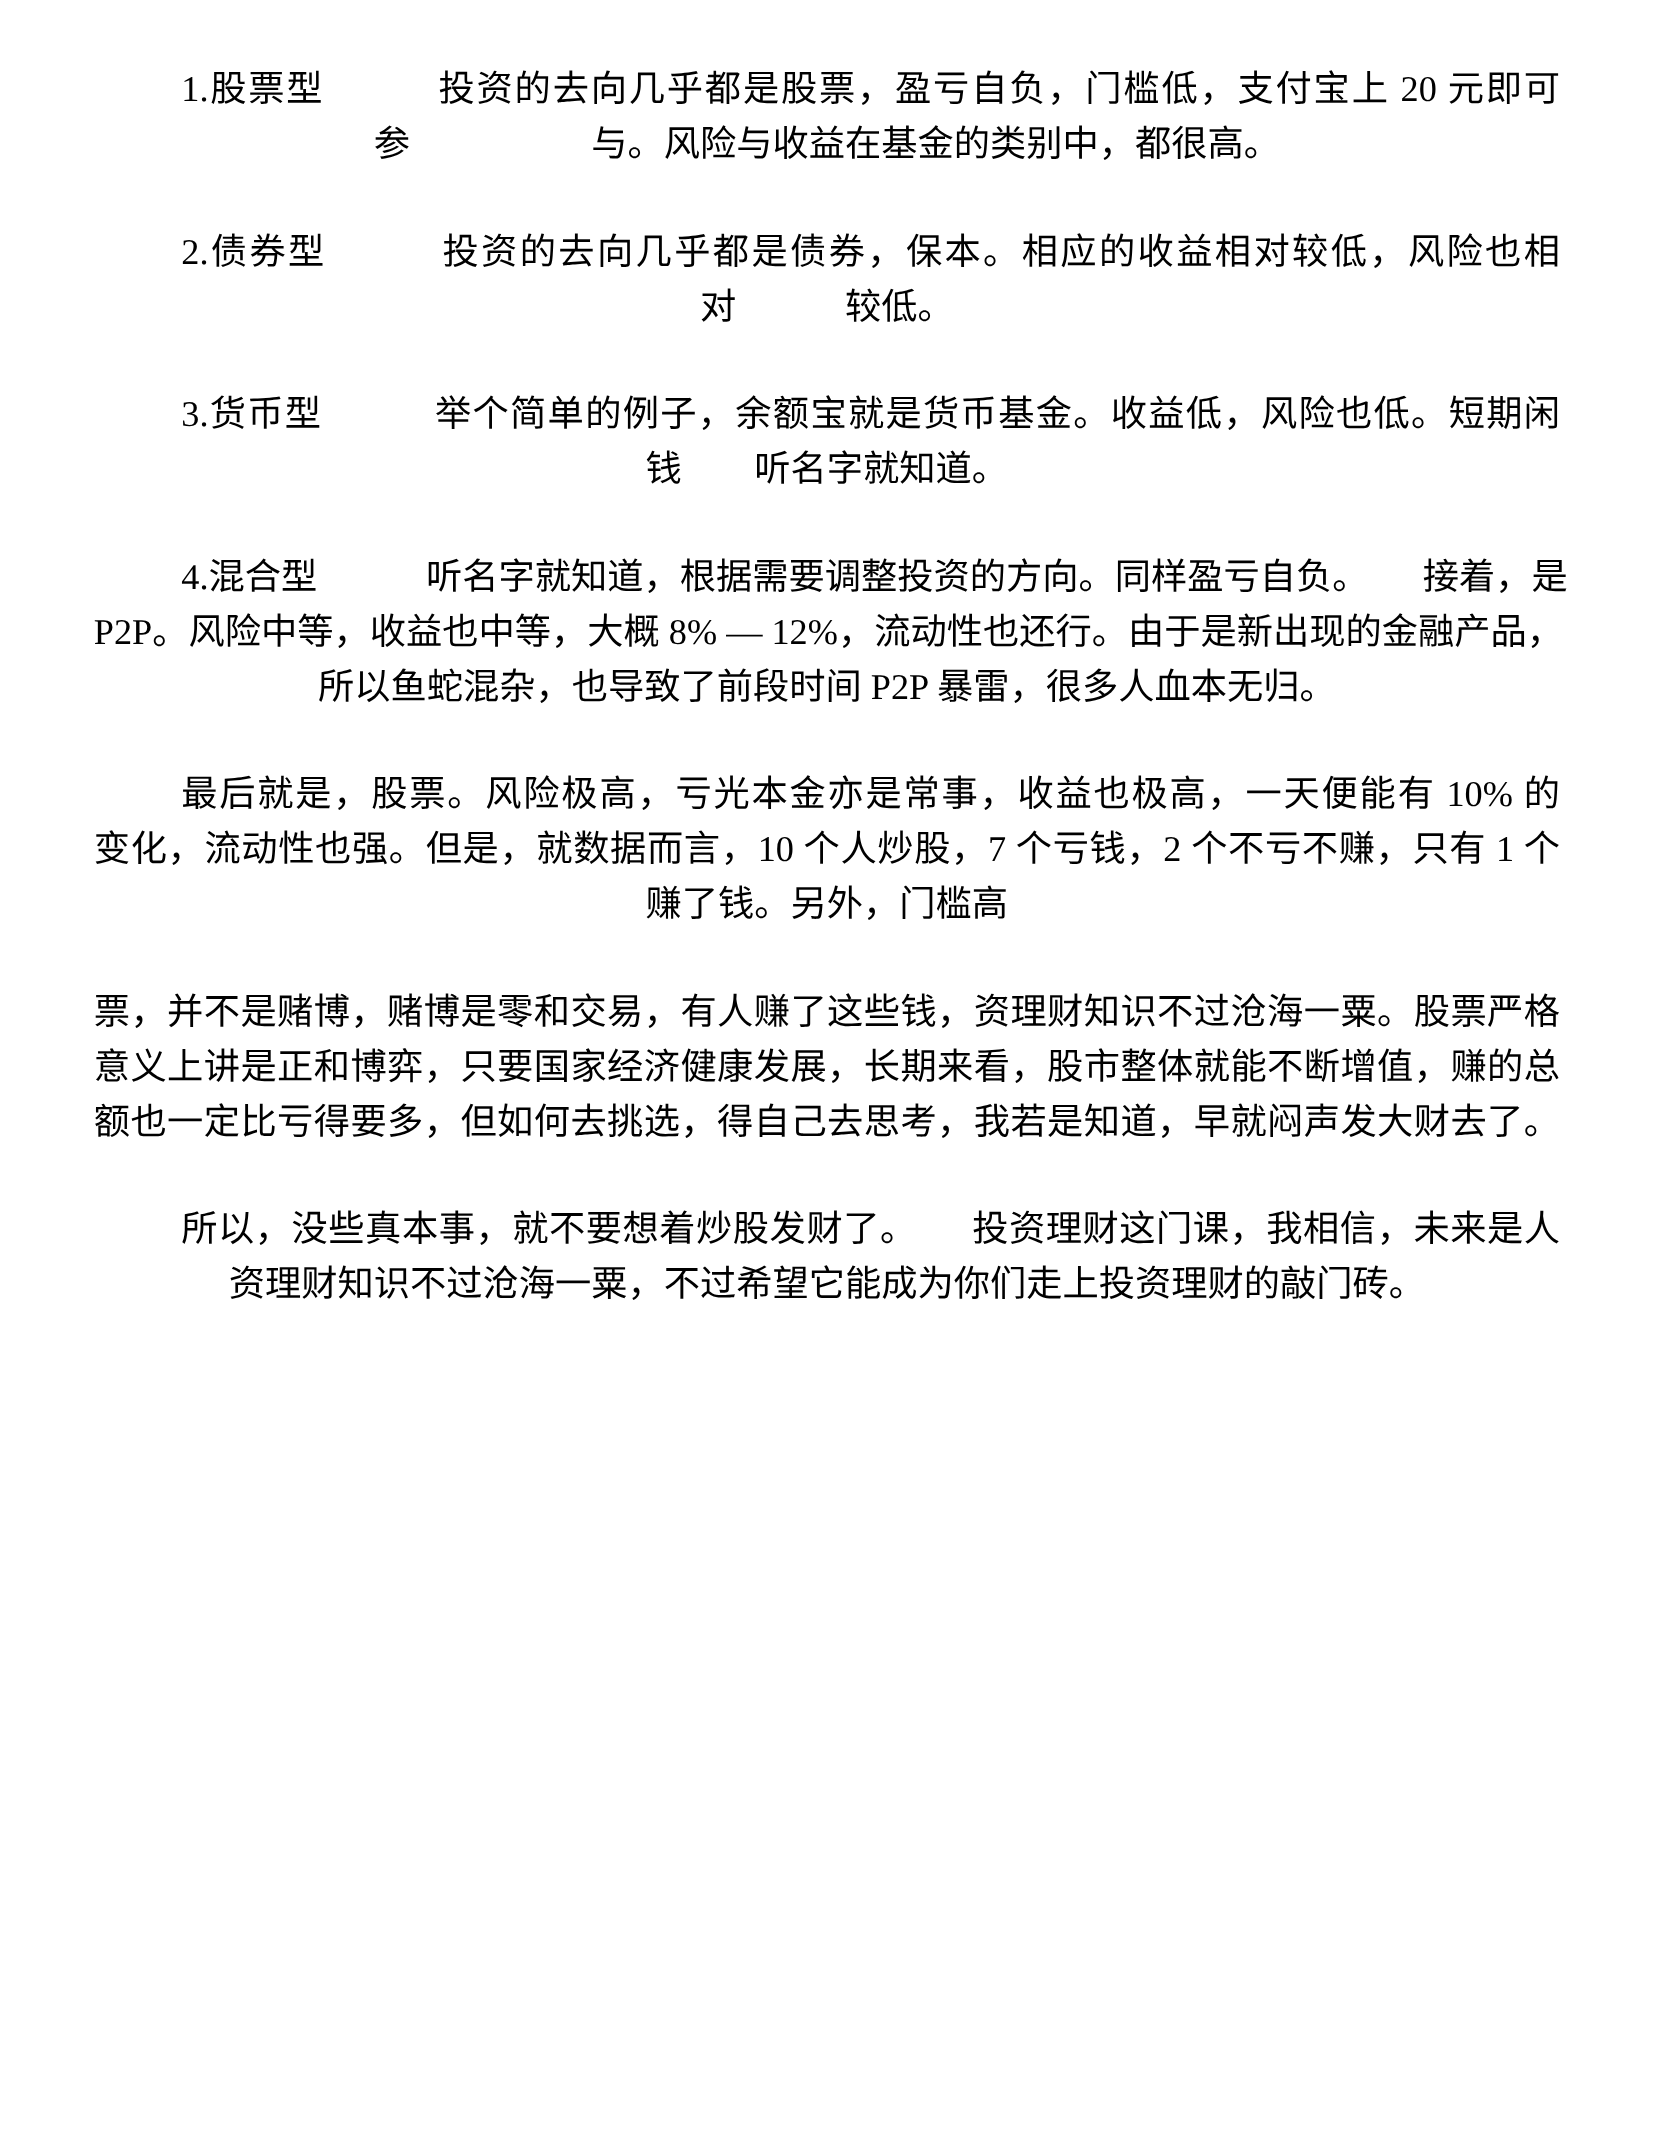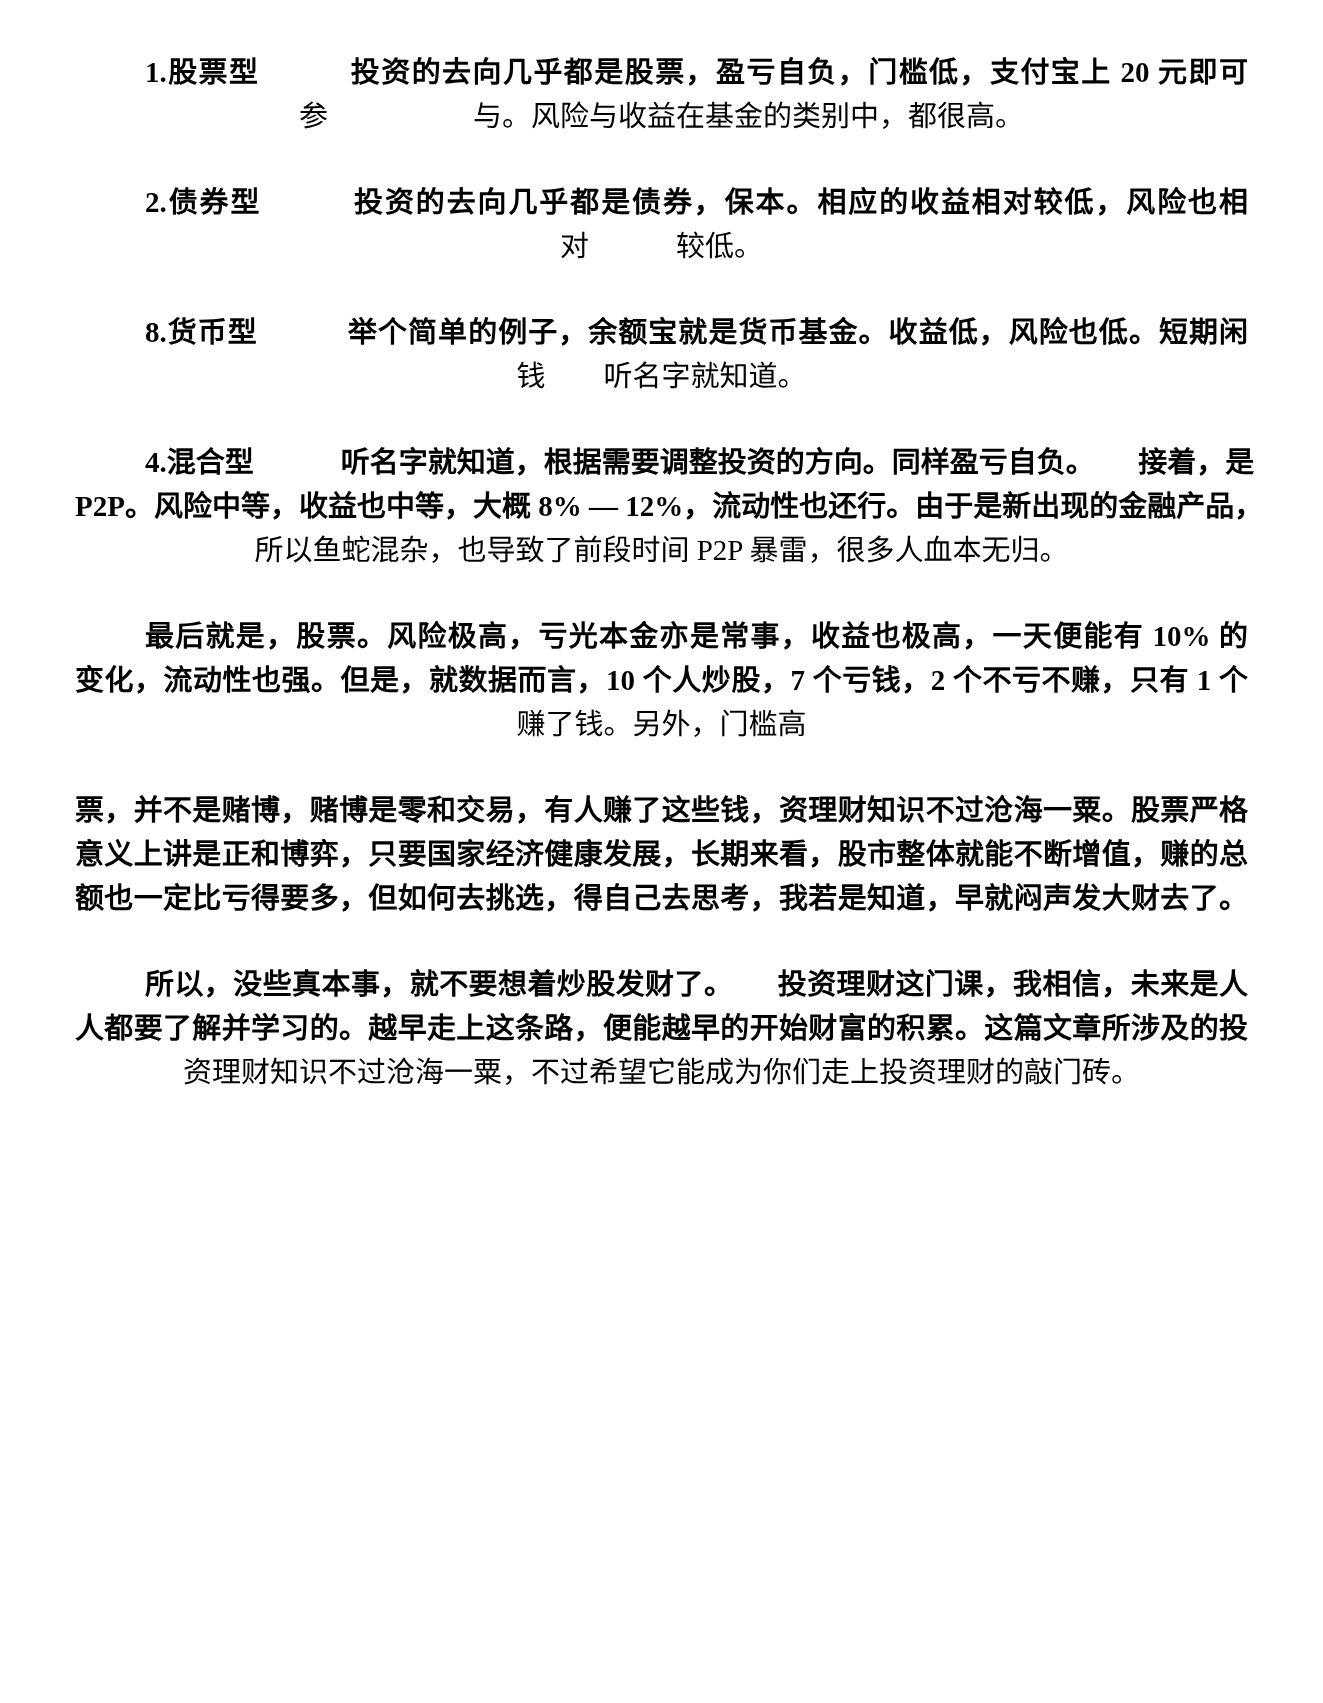--- a/index.html
+++ b/index.html
@@ -26,57 +26,55 @@
     font-size: 29px;
     line-height: 44px;
     height: 44px;
     color: #000000;
     white-space: nowrap;
     text-align: center;
   }
   .line.justify {
     text-align: justify;
     text-align-last: justify;
-    font-weight: bold;
   }
   .line.indent {
     text-indent: 70px;
   }
 </style>
 </head>
 <body>
 
 <div class="page">
   <div class="content">
       <div class="para">
         <div class="line justify indent">1.股票型　　　投资的去向几乎都是股票，盈亏自负，门槛低，支付宝上 20 元即可</div>
         <div class="line">参　　　　　与。风险与收益在基金的类别中，都很高。</div>
       </div>
       <div class="para">
         <div class="line justify indent">2.债券型　　　投资的去向几乎都是债券，保本。相应的收益相对较低，风险也相</div>
         <div class="line">对　　　较低。</div>
       </div>
       <div class="para">
-        <div class="line justify indent">8.货币型　　　举个简单的例子，余额宝就是货币基金。收益低，风险也低。短期闲</div>
+        <div class="line justify indent">3.货币型　　　举个简单的例子，余额宝就是货币基金。收益低，风险也低。短期闲</div>
         <div class="line">钱　　听名字就知道。</div>
       </div>
       <div class="para">
         <div class="line justify indent">4.混合型　　　听名字就知道，根据需要调整投资的方向。同样盈亏自负。　　接着，是</div>
         <div class="line justify">P2P。风险中等，收益也中等，大概 8% — 12%，流动性也还行。由于是新出现的金融产品，</div>
         <div class="line">所以鱼蛇混杂，也导致了前段时间 P2P 暴雷，很多人血本无归。</div>
       </div>
       <div class="para">
         <div class="line justify indent">最后就是，股票。风险极高，亏光本金亦是常事，收益也极高，一天便能有 10% 的</div>
         <div class="line justify">变化，流动性也强。但是，就数据而言，10 个人炒股，7 个亏钱，2 个不亏不赚，只有 1 个</div>
         <div class="line">赚了钱。另外，门槛高</div>
       </div>
       <div class="para">
         <div class="line justify">票，并不是赌博，赌博是零和交易，有人赚了这些钱，资理财知识不过沧海一粟。股票严格</div>
         <div class="line justify">意义上讲是正和博弈，只要国家经济健康发展，长期来看，股市整体就能不断增值，赚的总</div>
         <div class="line justify">额也一定比亏得要多，但如何去挑选，得自己去思考，我若是知道，早就闷声发大财去了。</div>
       </div>
       <div class="para">
         <div class="line justify indent">所以，没些真本事，就不要想着炒股发财了。　　投资理财这门课，我相信，未来是人</div>
-        <div class="line justify">人都要了解并学习的。越早走上这条路，便能越早的开始财富的积累。这篇文章所涉及的投</div>
         <div class="line">资理财知识不过沧海一粟，不过希望它能成为你们走上投资理财的敲门砖。</div>
       </div>
     </div>
 </div>
 
 </body></html>

